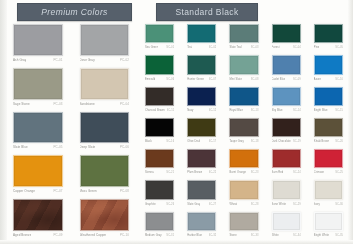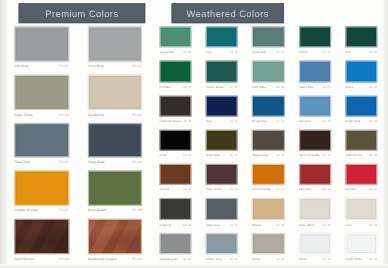--- a/index.html
+++ b/index.html
@@ -20,21 +20,21 @@
   .hdr{
     position:absolute;
     background:#56606b;
     color:#cfd6dd;
     font-size:8.5px;
     letter-spacing:.4px;
     display:flex;align-items:center;justify-content:center;
     border:1px solid #49525c;
     box-shadow:0 1px 1px rgba(0,0,0,.18);
   }
-  #hdr-premium{left:17px;top:3px;width:113px;height:16px;}
+  #hdr-premium{left:17px;top:3px;width:113px;height:16px;font-style:italic;}
   #hdr-standard{left:156px;top:3px;width:100px;height:16px;}
 
   
   .panel{position:absolute;}
   #panel-premium{left:7px;top:22px;width:128px;height:218px;}
   #panel-standard{left:140px;top:22px;width:208px;height:218px;}
 
   .grid{display:grid;width:100%;height:100%;}
   #grid-premium{grid-template-columns:repeat(2,1fr);grid-template-rows:repeat(5,1fr);column-gap:5px;row-gap:1px;}
   #grid-standard{grid-template-columns:repeat(5,1fr);grid-template-rows:repeat(7,1fr);column-gap:3px;row-gap:1px;}
@@ -75,21 +75,21 @@
 </head>
 <body>
 
 <div class="sheet">
 
   <div class="hdr" id="hdr-premium">
     <span>Premium Colors</span>
   </div>
 
   <div class="hdr" id="hdr-standard">
-    <span>Weathered Colors</span>
+    <span>Standard Black</span>
   </div>
 
   <div class="panel" id="panel-premium">
     <div class="grid" id="grid-premium">
         <div class="cell">
           <div class="chip" style="background: rgb(156, 157, 161);"></div>
           <div class="caption">
             <span class="cap-name">Ash Gray</span>
             <span class="cap-code">PC-01</span>
           </div>

